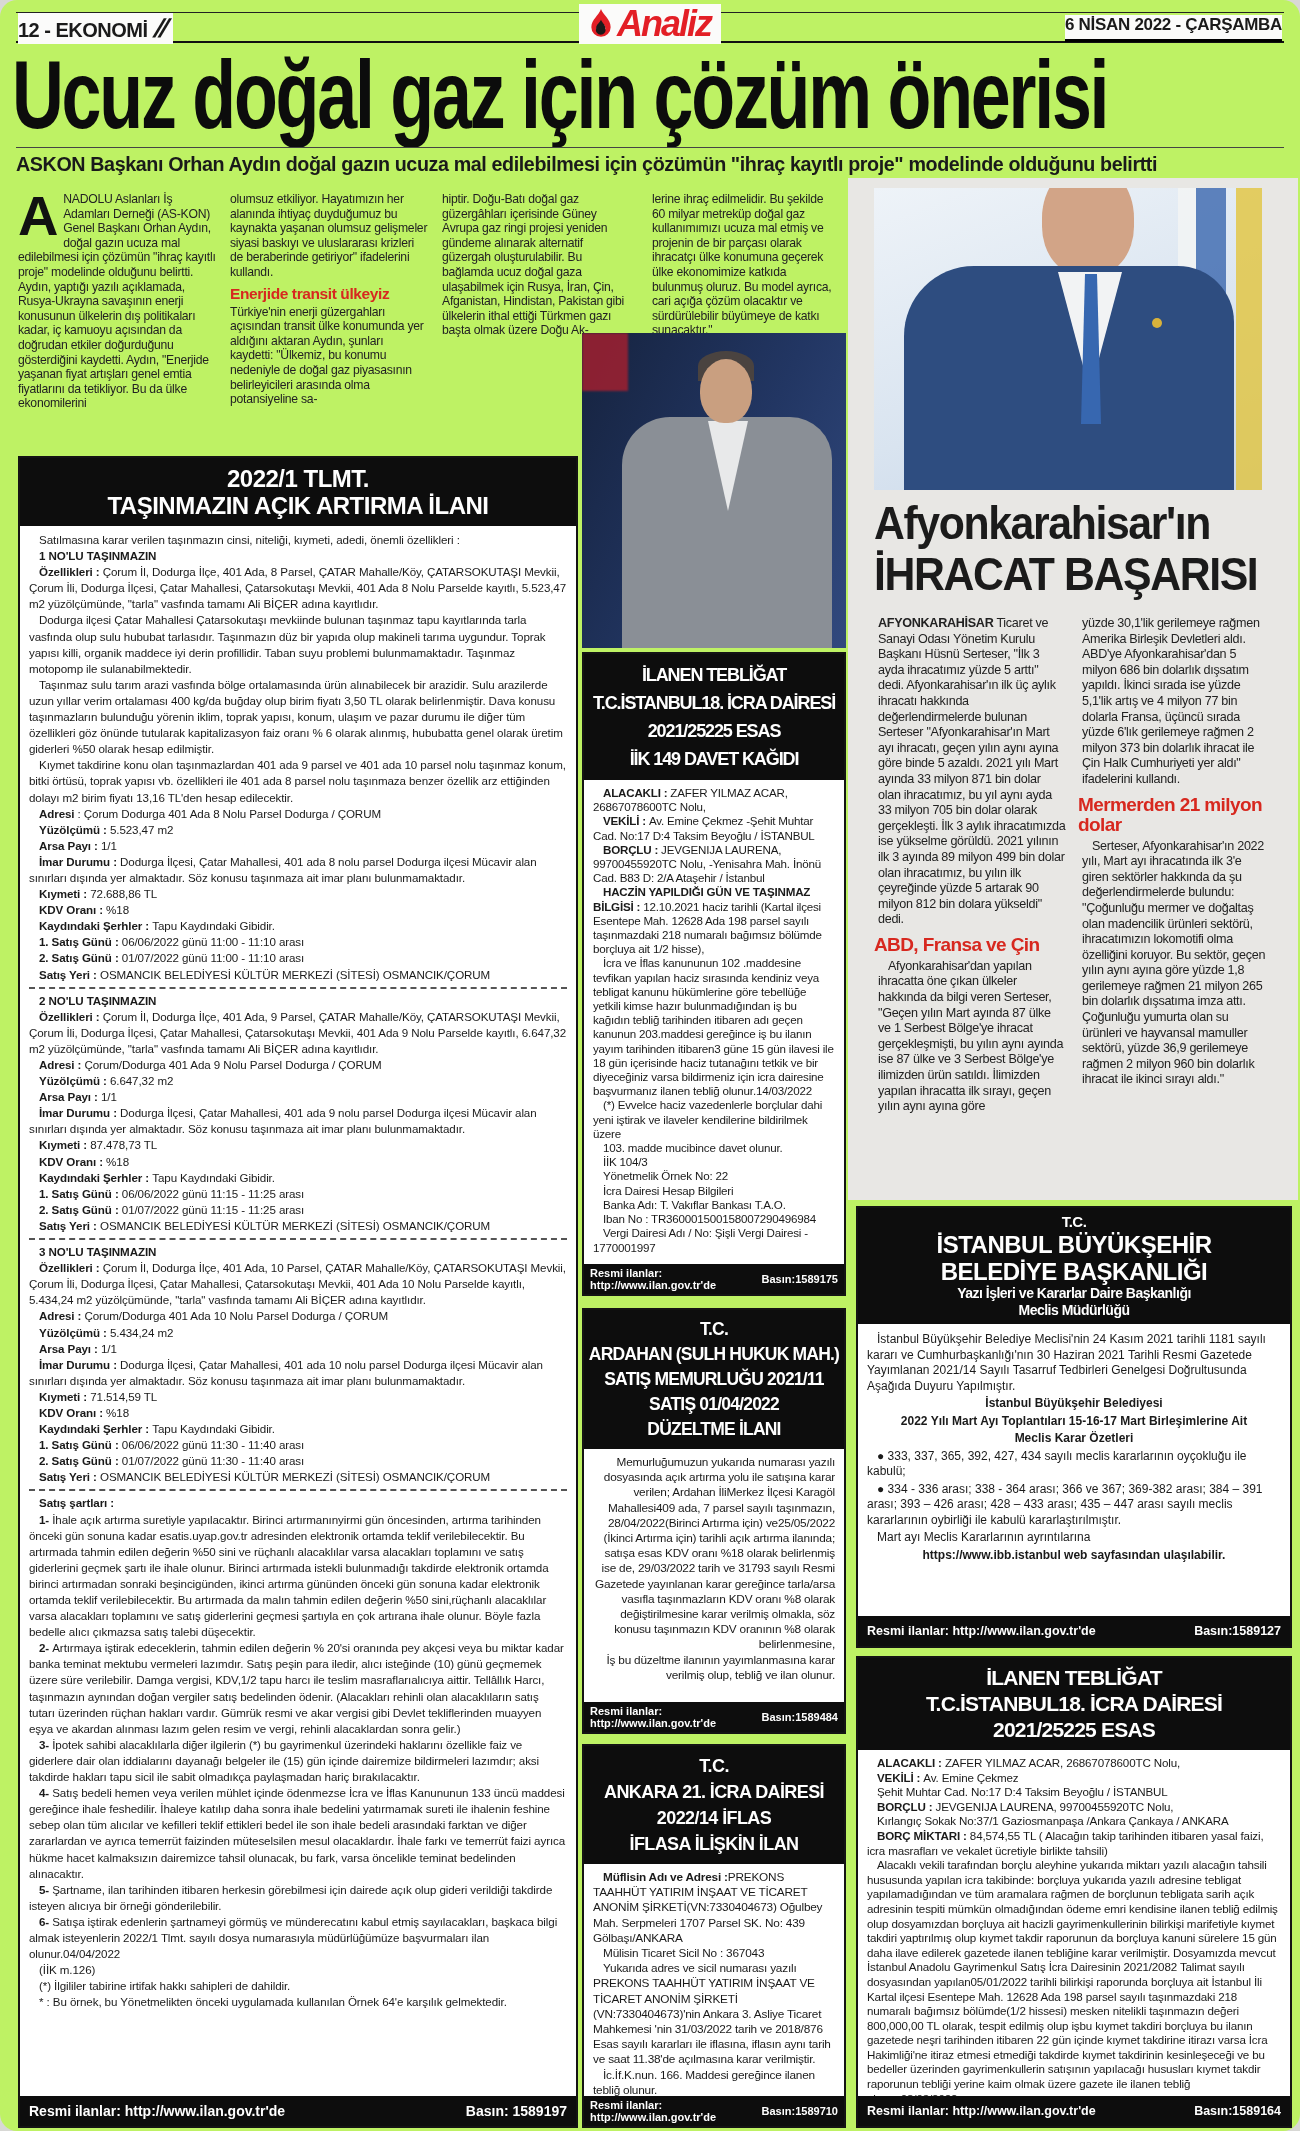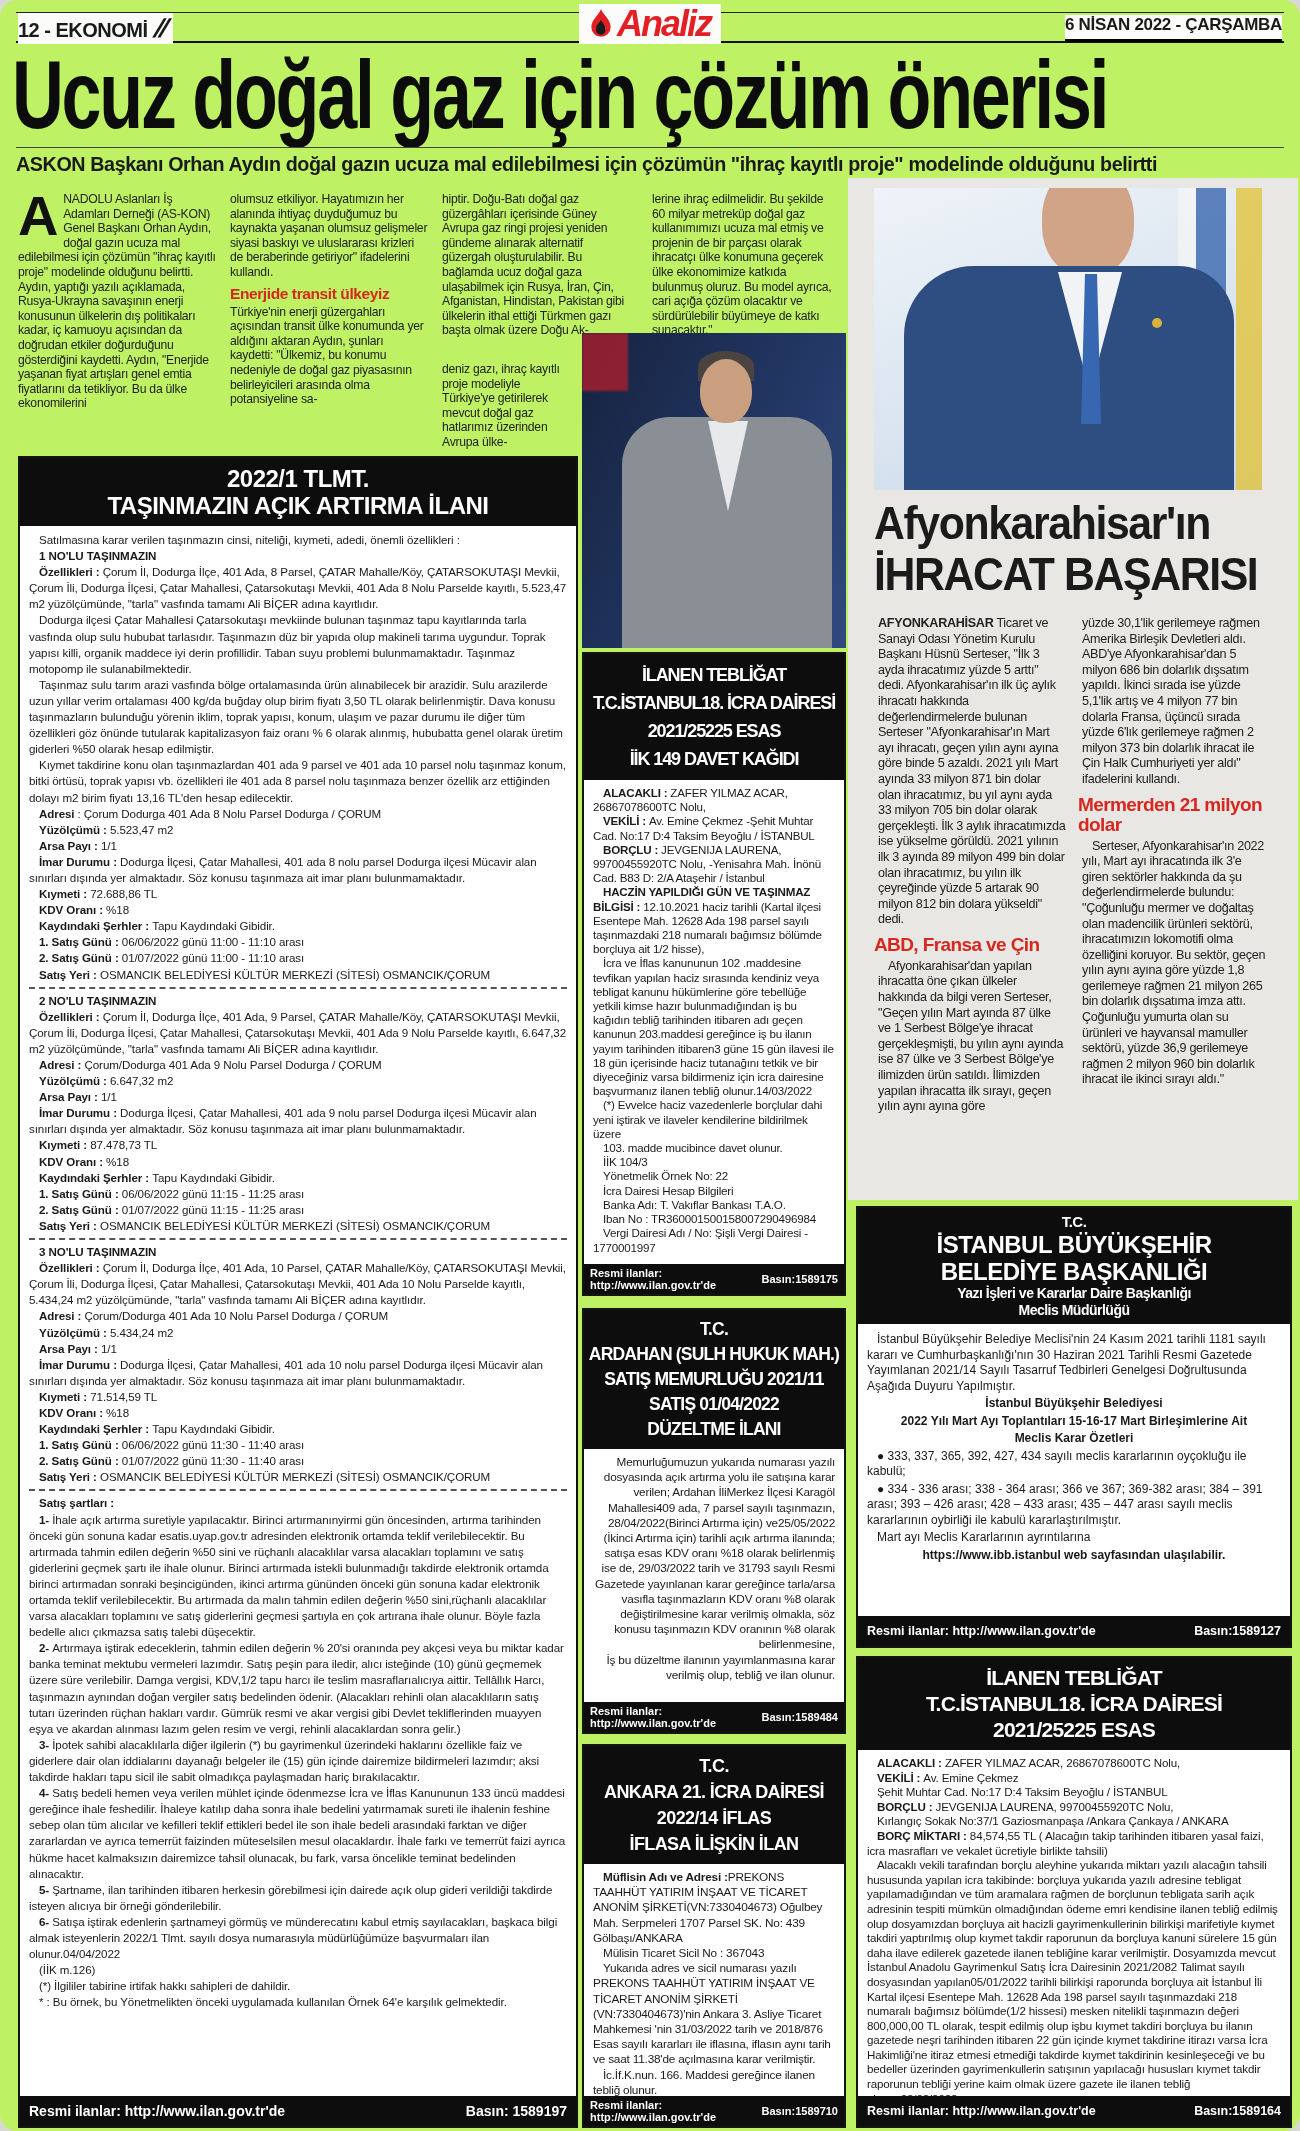--- a/index.html
+++ b/index.html
@@ -122,23 +122,20 @@
   <div class="acol" id="lead-col1">
     <p><span id="drop-cap">A</span><span>NADOLU Aslanları İş Adamları Derneği (AS-KON) Genel Başkanı Orhan Aydın, doğal gazın ucuza mal edilebilmesi için çözümün "ihraç kayıtlı proje" modelinde olduğunu belirtti. Aydın, yaptığı yazılı açıklamada, Rusya-Ukrayna savaşının enerji konusunun ülkelerin dış politikaları kadar, iç kamuoyu açısından da doğrudan etkiler doğurduğunu gösterdiğini kaydetti. Aydın, "Enerjide yaşanan fiyat artışları genel emtia fiyatlarını da tetikliyor. Bu da ülke ekonomilerini</span></p>
   </div>
   <div class="acol" id="lead-col2">
     <p>olumsuz etkiliyor. Hayatımızın her alanında ihtiyaç duyduğumuz bu kaynakta yaşanan olumsuz gelişmeler siyasi baskıyı ve uluslararası krizleri de beraberinde getiriyor" ifadelerini kullandı.</p>
     <div class="lead-subhead">Enerjide transit ülkeyiz</div>
     <p>Türkiye'nin enerji güzergahları açısından transit ülke konumunda yer aldığını aktaran Aydın, şunları kaydetti: "Ülkemiz, bu konumu nedeniyle de doğal gaz piyasasının belirleyicileri arasında olma potansiyeline sa-</p>
   </div>
   <div class="acol" id="lead-col3a">
     <p>hiptir. Doğu-Batı doğal gaz güzergâhları içerisinde Güney Avrupa gaz ringi projesi yeniden gündeme alınarak alternatif güzergah oluşturulabilir. Bu bağlamda ucuz doğal gaza ulaşabilmek için Rusya, İran, Çin, Afganistan, Hindistan, Pakistan gibi ülkelerin ithal ettiği Türkmen gazı başta olmak üzere Doğu Ak-</p>
-  </div>
-  <div class="acol" id="lead-col3b">
-    <p>deniz gazı, ihraç kayıtlı proje modeliyle Türkiye'ye getirilerek mevcut doğal gaz hatlarımız üzerinden Avrupa ülke-</p>
   </div>
   <div class="acol" id="lead-col4">
     <p>lerine ihraç edilmelidir. Bu şekilde 60 milyar metreküp doğal gaz kullanımımızı ucuza mal etmiş ve projenin de bir parçası olarak ihracatçı ülke konumuna geçerek ülke ekonomimize katkıda bulunmuş oluruz. Bu model ayrıca, cari açığa çözüm olacaktır ve sürdürülebilir büyümeye de katkı sunacaktır."</p>
   </div>
 
   <div id="photo-podium">
     <div class="flag-red"></div>
     <div class="suit"></div>
     <div class="shirt"></div>
     <div class="hair"></div>

